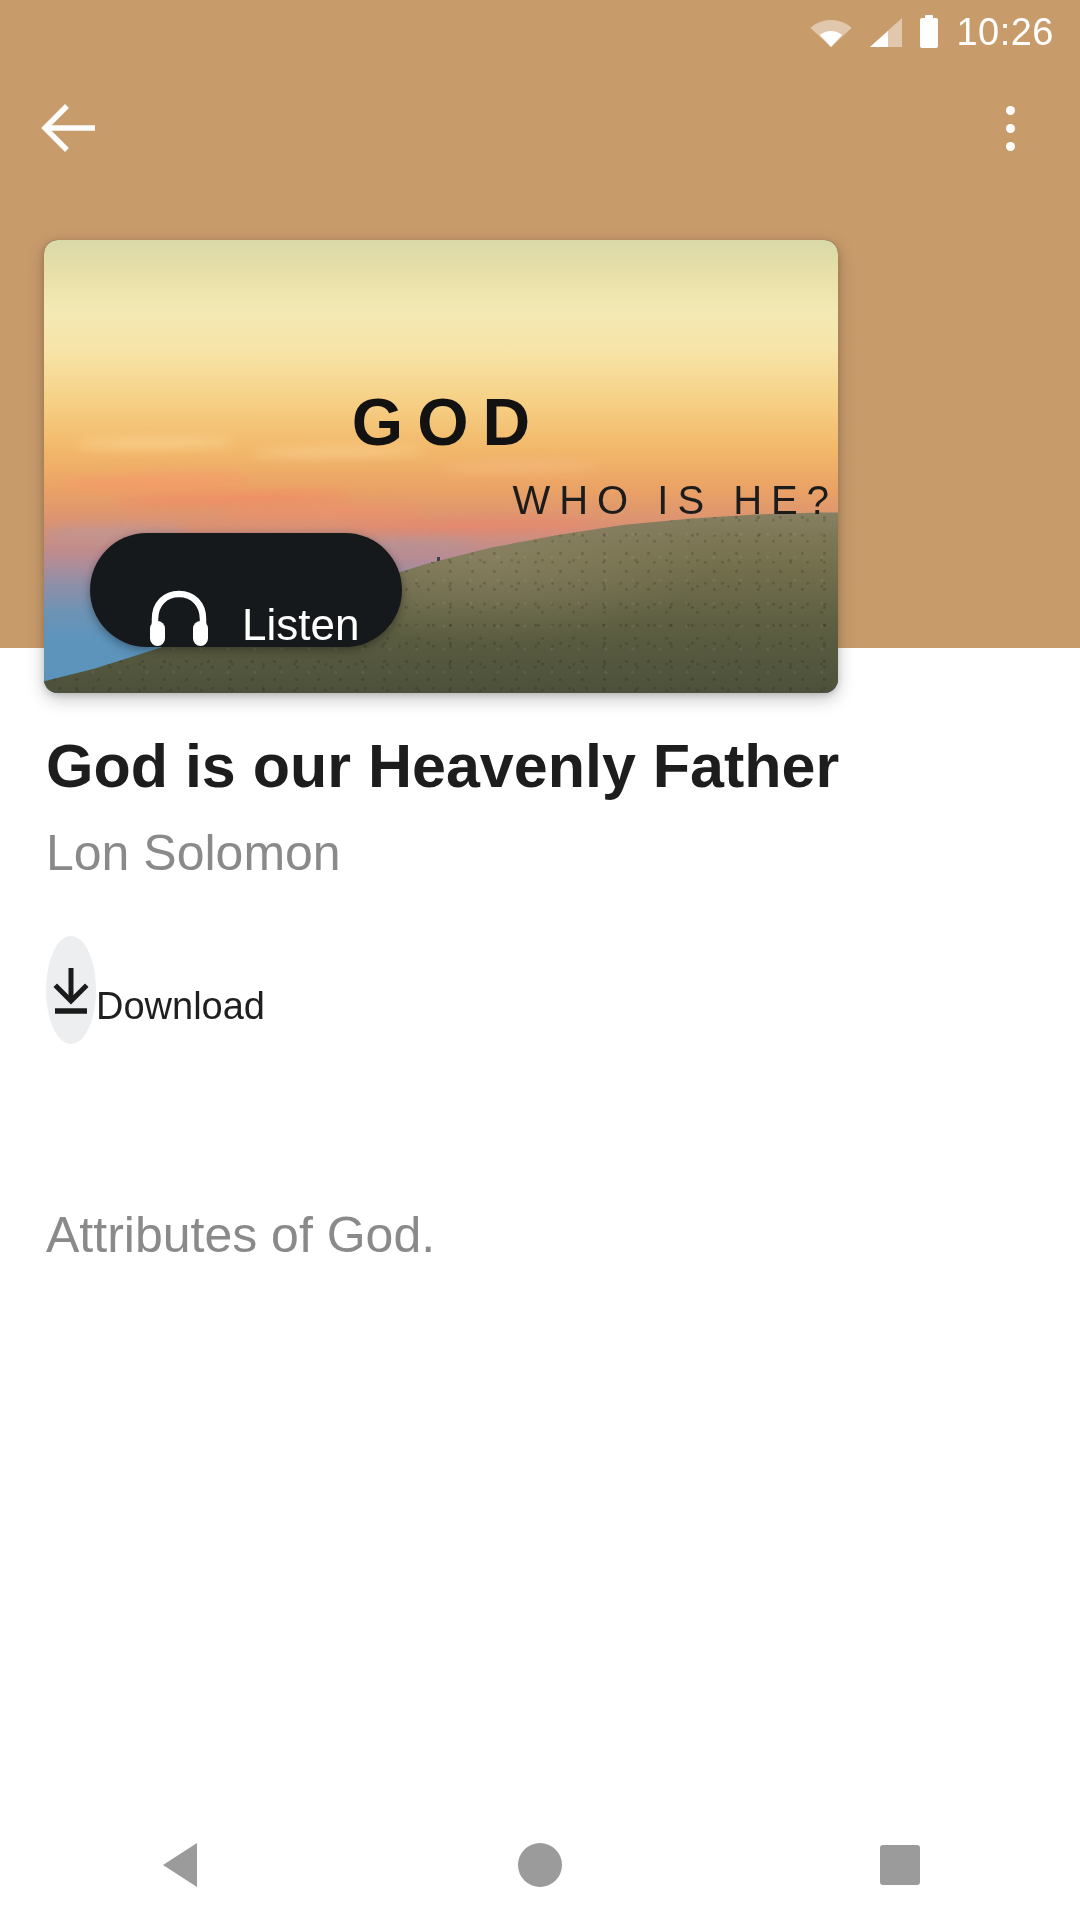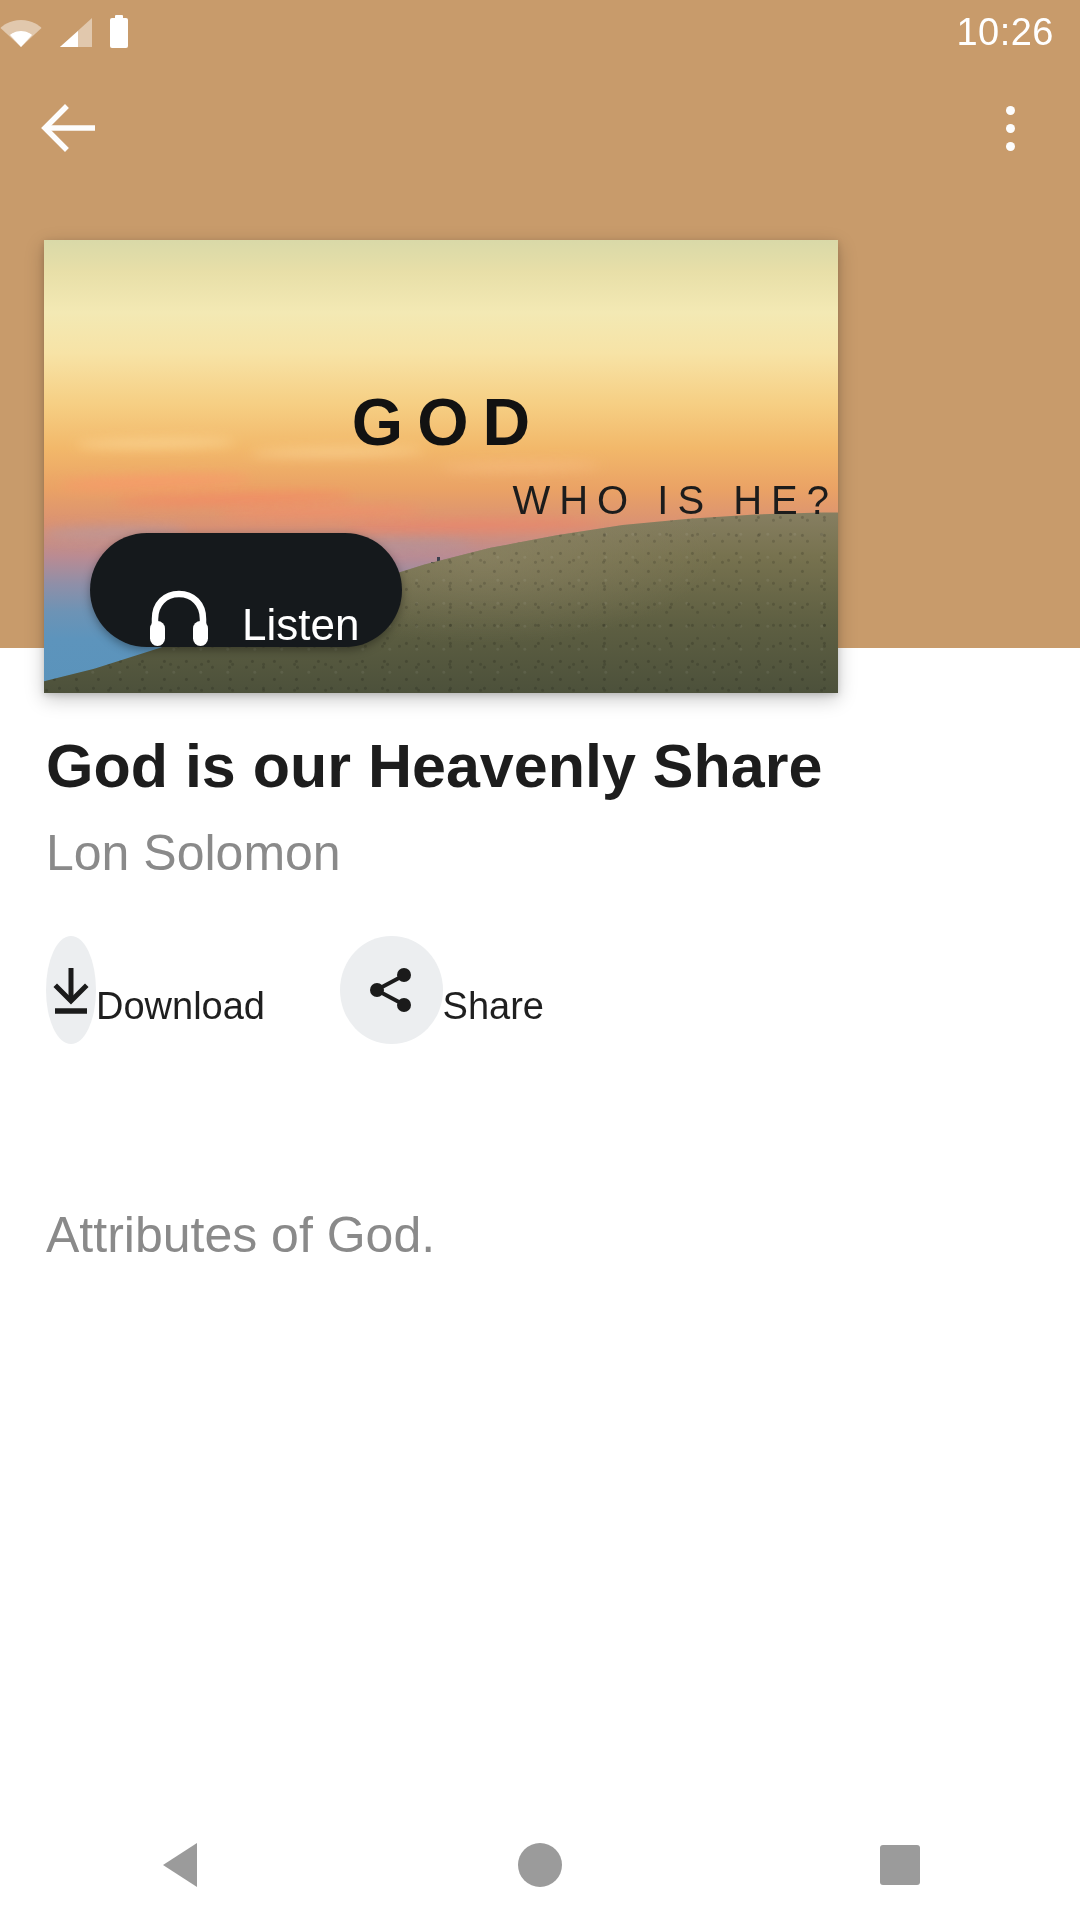--- a/index.html
+++ b/index.html
@@ -25,21 +25,21 @@
   }
 
   
   .status-bar {
     position: absolute;
     left: 0; top: 0;
     width: 1080px;
     height: 64px;
     display: flex;
     align-items: center;
-    justify-content: space-between;
+    justify-content: flex-end;
     padding-right: 26px;
     box-sizing: border-box;
     z-index: 10;
   }
   .status-icons {
     display: flex;
     align-items: center;
     gap: 14px;
   }
   .status-time {
@@ -80,21 +80,21 @@
     width: 9px; height: 9px;
     border-radius: 50%;
     background: #fdfdfd;
   }
 
   
   .hero-card {
     position: absolute;
     left: 44px; top: 240px;
     width: 794px; height: 453px;
-    border-radius: 0;
+    border-radius: 14px;
     overflow: hidden;
     box-shadow: 0 6px 18px rgba(0,0,0,0.22), 0 2px 6px rgba(0,0,0,0.14);
     z-index: 5;
     background: #000;
   }
   .hero-sky {
     position: absolute;
     left: 0; top: 0;
     width: 100%; height: 100%;
     background:
@@ -401,49 +401,37 @@
       <path d="M7 37 L7 30 C7 15 17 5 31 5 C45 5 55 15 55 30 L55 37" stroke="#ffffff" stroke-width="6.5" fill="none" stroke-linecap="round"></path>
       <rect x="2" y="32" width="15" height="25" rx="7.5" fill="#ffffff"></rect>
       <rect x="45" y="32" width="15" height="25" rx="7.5" fill="#ffffff"></rect>
     </svg>
   </span>
   <span class="listen-label">Listen</span>
 </div>
 
 <div class="content">
 
-  <div class="sermon-title">God is our Heavenly Share</div>
+  <div class="sermon-title">God is our Heavenly Father</div>
   <div class="sermon-speaker">Lon Solomon</div>
 
   <div class="actions">
 
     <div class="action">
       <span class="action-circle">
         <svg width="50" height="52" viewBox="0 0 50 52">
           <path d="M25 4 L25 34" stroke="#1b1b1b" stroke-width="5" fill="none" stroke-linecap="butt"></path>
           <path d="M11 23 L25 37 L39 23" stroke="#1b1b1b" stroke-width="5" fill="none" stroke-linecap="square" stroke-linejoin="miter"></path>
           <path d="M9 47 L41 47" stroke="#1b1b1b" stroke-width="5.5" fill="none" stroke-linecap="butt"></path>
         </svg>
       </span>
       <span class="action-label">Download</span>
     </div>
 
 
-    <div class="action">
-      <span class="action-circle">
-        <svg width="50" height="50" viewBox="0 0 50 50">
-          <circle cx="38" cy="10" r="7" fill="#1b1b1b"></circle>
-          <circle cx="11" cy="25" r="7" fill="#1b1b1b"></circle>
-          <circle cx="38" cy="40" r="7" fill="#1b1b1b"></circle>
-          <path d="M17 21.5 L32 13.5" stroke="#1b1b1b" stroke-width="4" fill="none" stroke-linecap="round"></path>
-          <path d="M17 28.5 L32 36.5" stroke="#1b1b1b" stroke-width="4" fill="none" stroke-linecap="round"></path>
-        </svg>
-      </span>
-      <span class="action-label">Share</span>
-    </div>
 
   </div>
 
   <div class="description">Attributes of God.</div>
 </div>
 
 <div class="nav-bar">
   <div class="nav-btn">
     <span class="nav-back"></span>
   </div>

